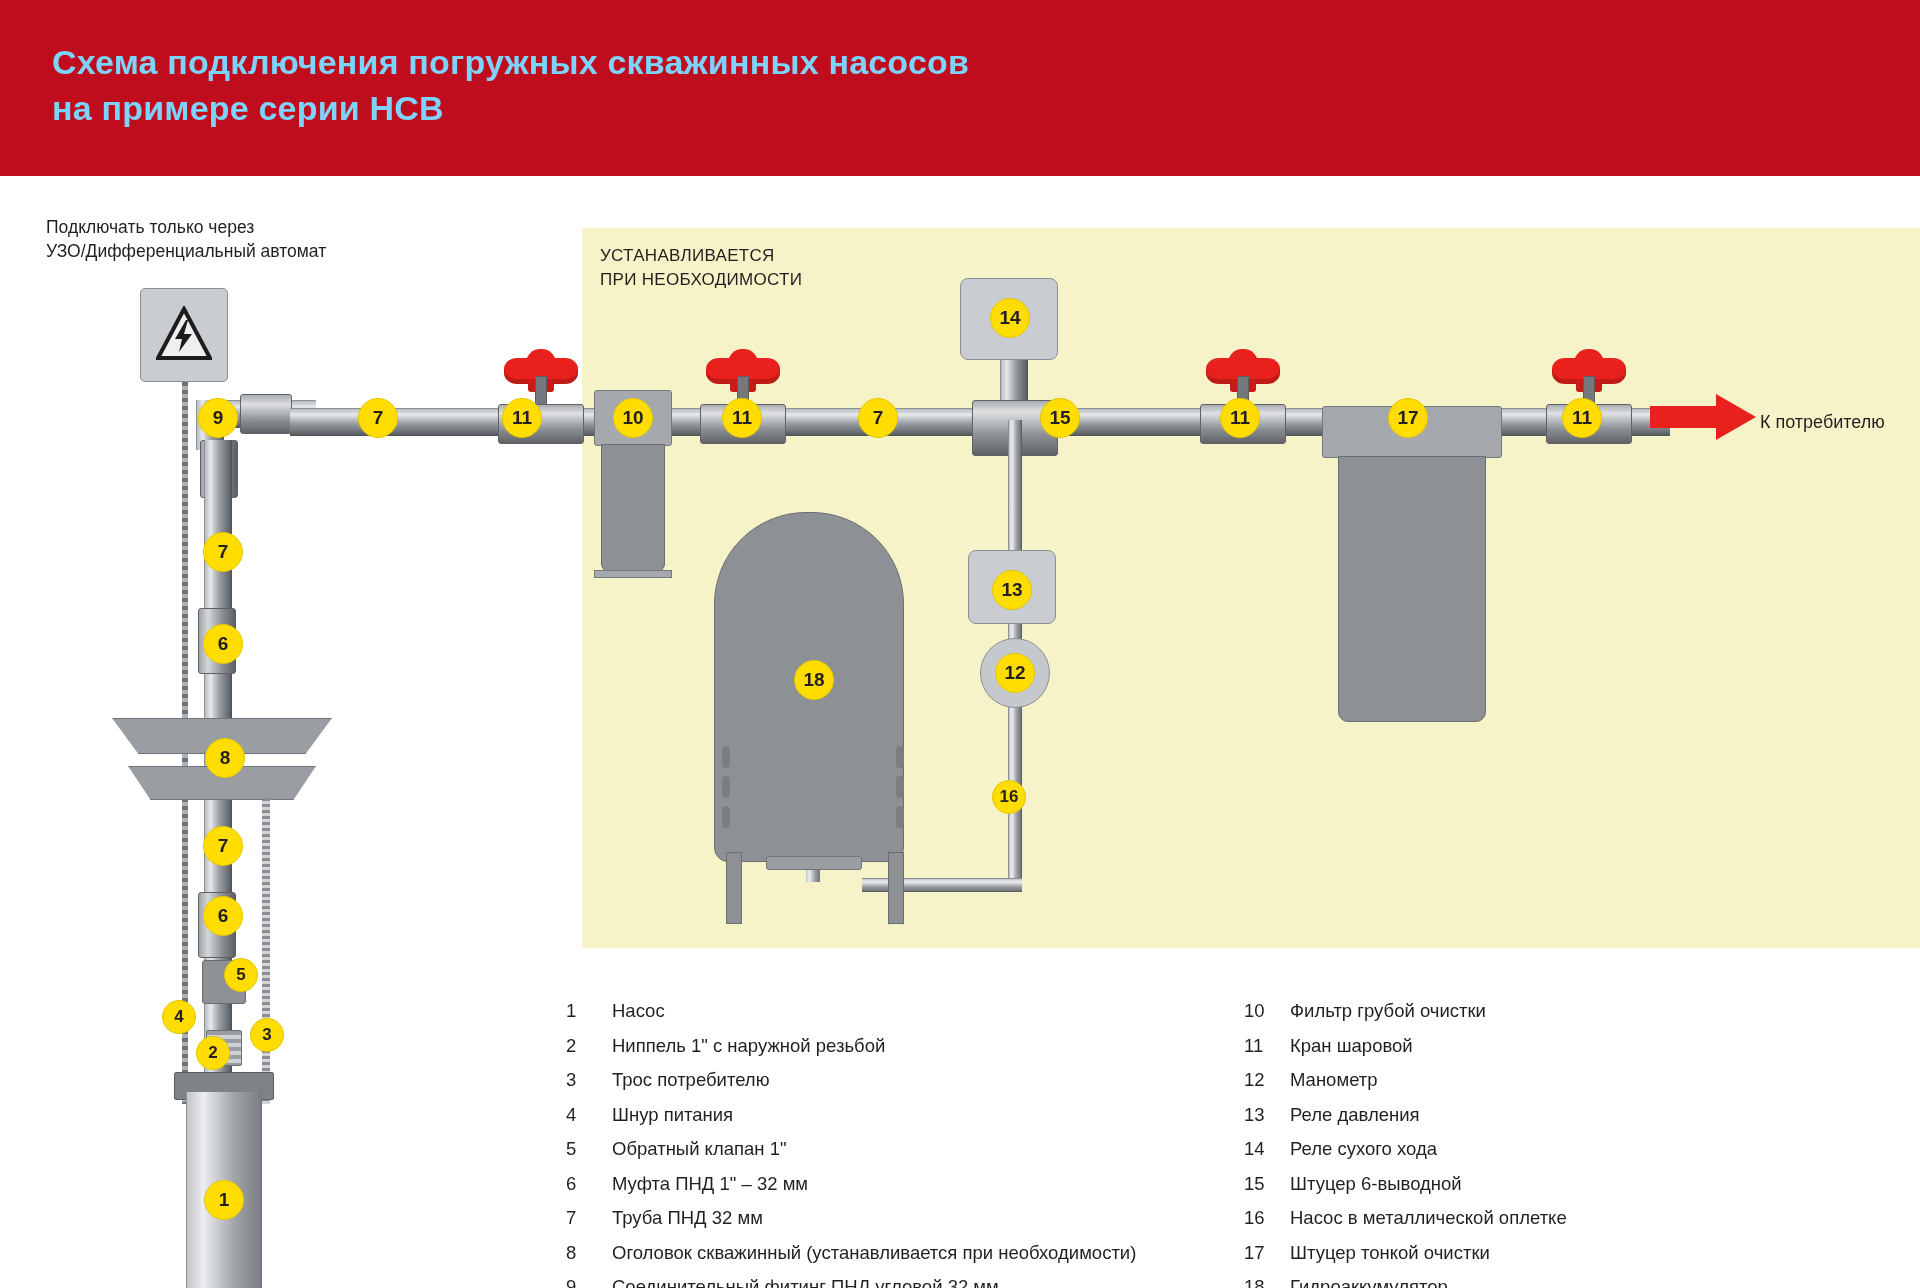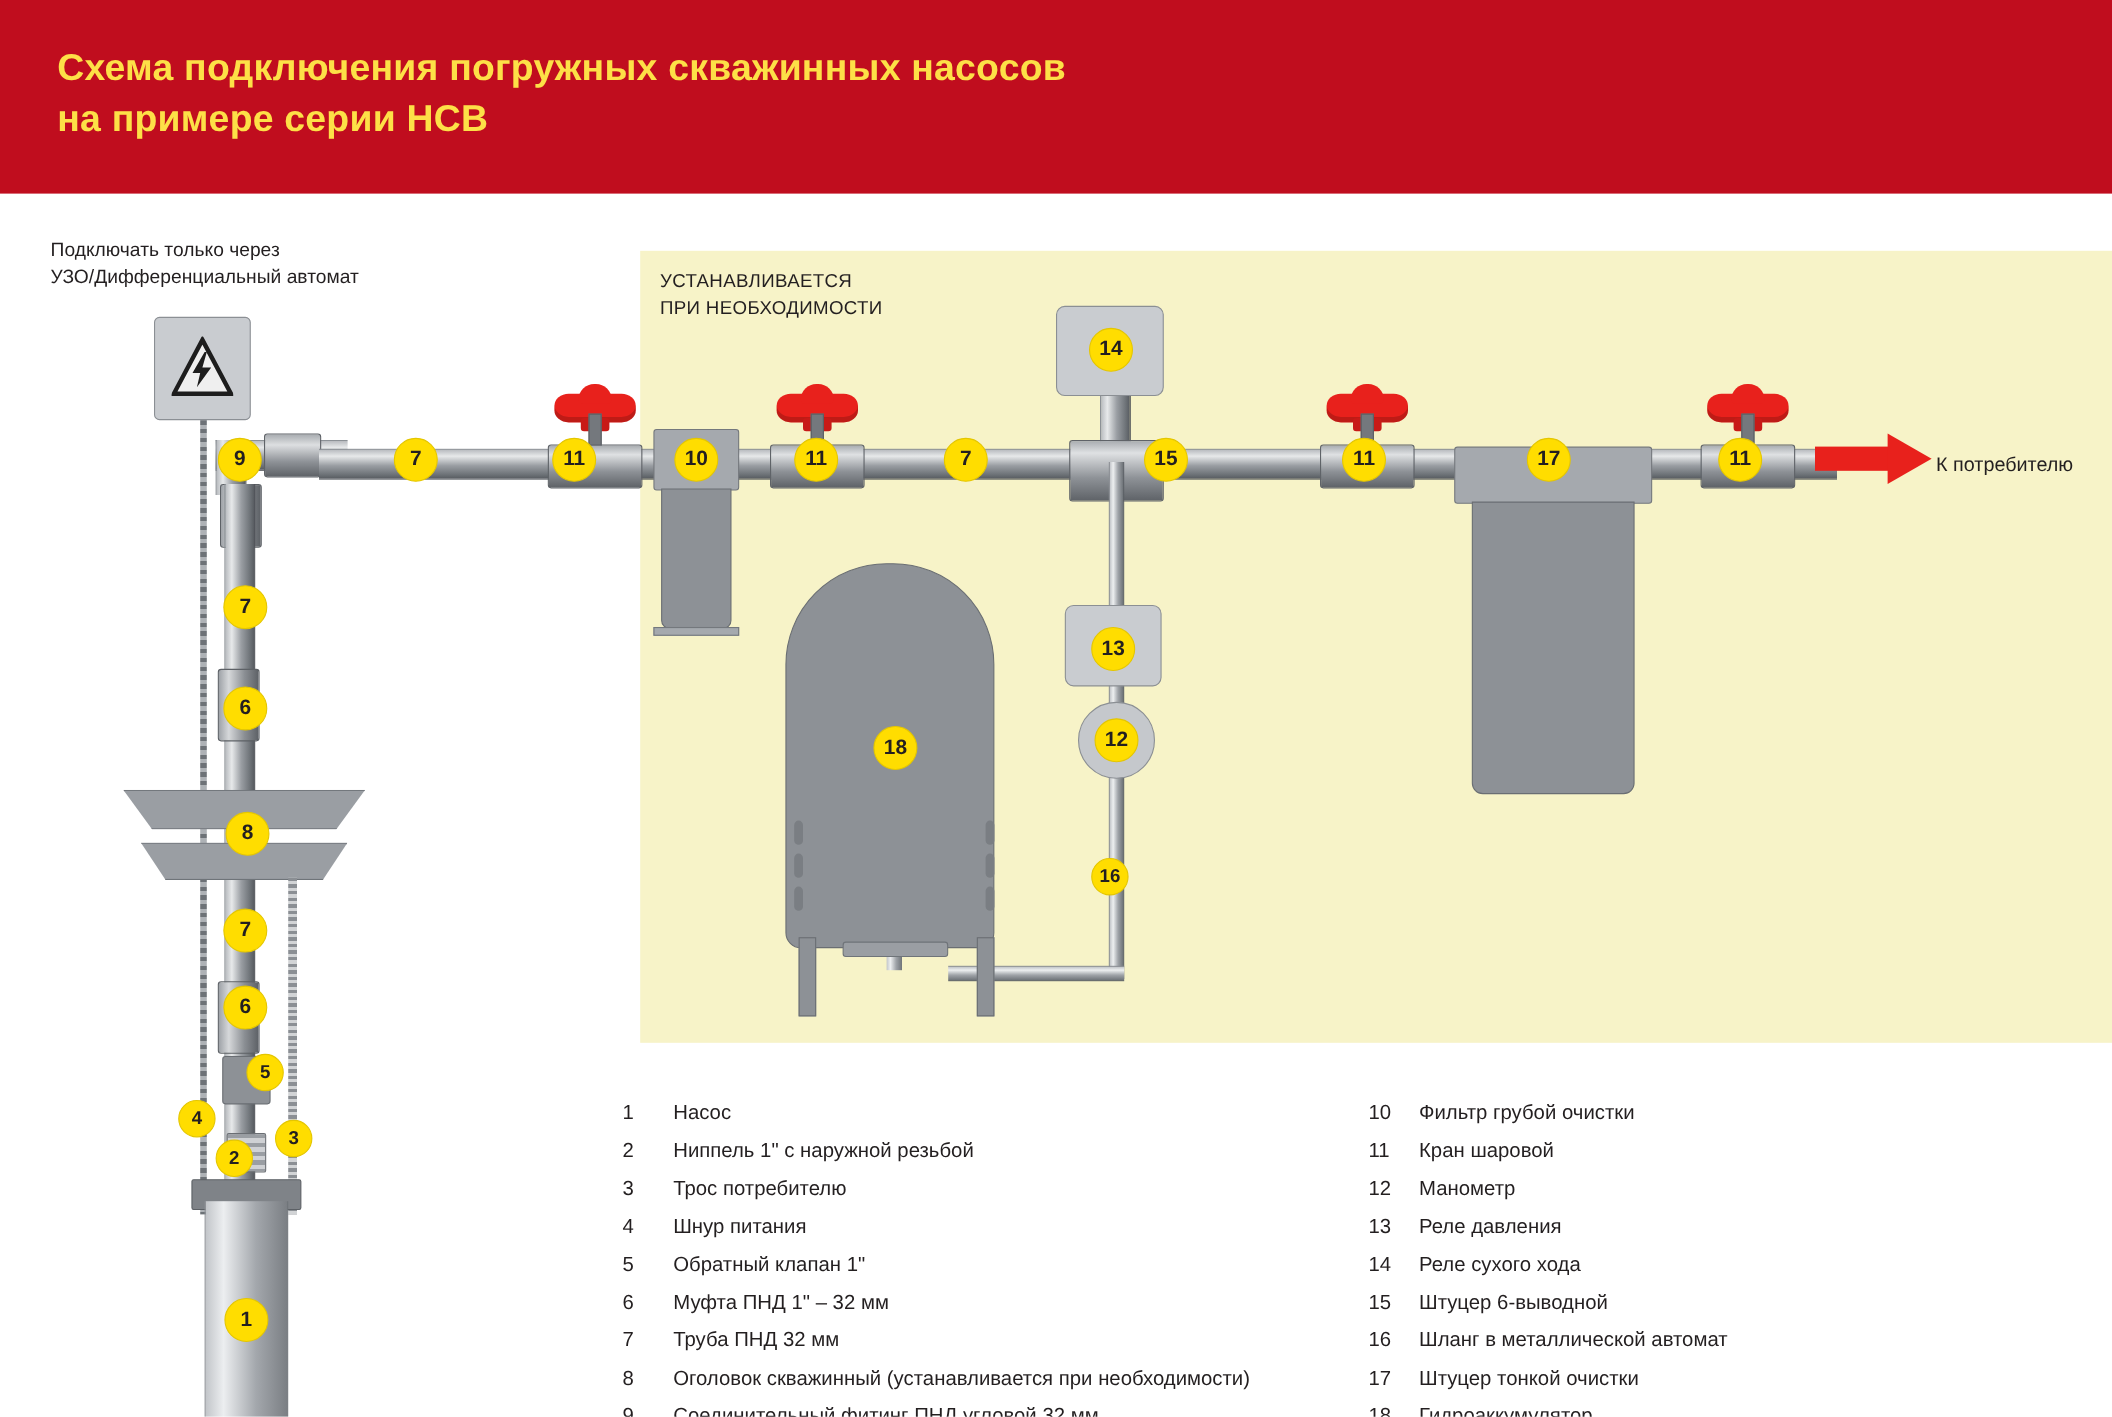--- a/index.html
+++ b/index.html
@@ -17,21 +17,21 @@
   .header {
     position: absolute;
     left: 0; top: 0;
     width: 1920px; height: 176px;
     background: #c00d1e;
   }
   .header-title {
     position: absolute;
     left: 52px; top: 40px;
     width: 1300px;
-    color: #fde047;
+    color: #7dd3fc;
     font-size: 34px;
     font-weight: bold;
     line-height: 1.35;
     letter-spacing: 0.2px;
     white-space: pre-line;
   }
 
   
   .note-top-left {
     position: absolute;
@@ -492,21 +492,21 @@
     <div class="legend-row">
       <span class="legend-num">14</span>
       <span class="legend-text">Реле сухого хода</span>
     </div>
     <div class="legend-row">
       <span class="legend-num">15</span>
       <span class="legend-text">Штуцер 6-выводной</span>
     </div>
     <div class="legend-row">
       <span class="legend-num">16</span>
-      <span class="legend-text">Шланг в металлической автомат</span>
+      <span class="legend-text">Насос в металлической оплетке</span>
     </div>
     <div class="legend-row">
       <span class="legend-num">17</span>
       <span class="legend-text">Штуцер тонкой очистки</span>
     </div>
     <div class="legend-row">
       <span class="legend-num">18</span>
       <span class="legend-text">Гидроаккумулятор</span>
     </div>
   </div>

